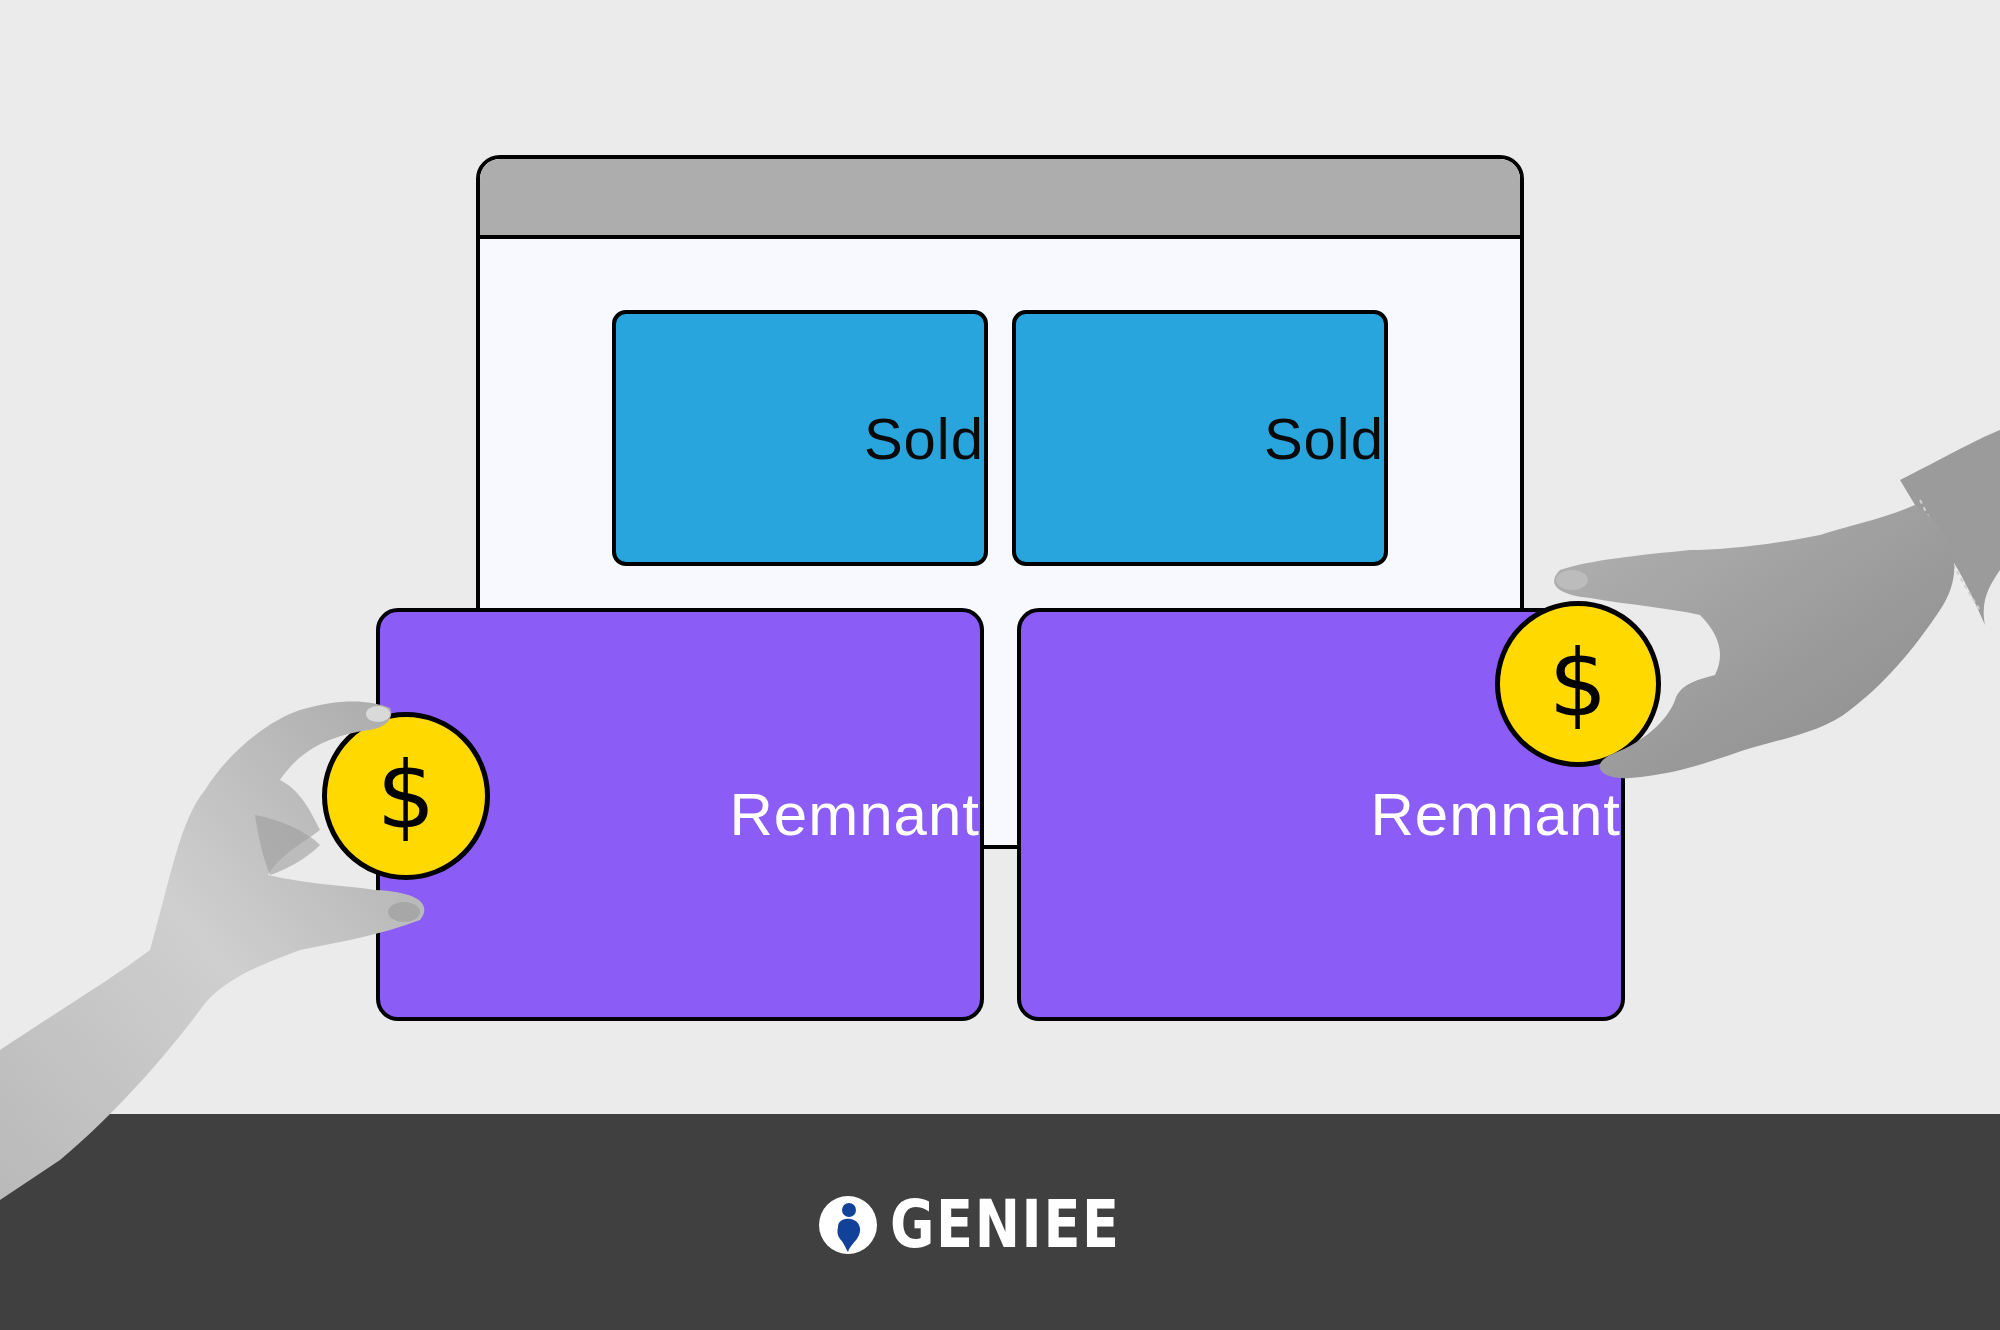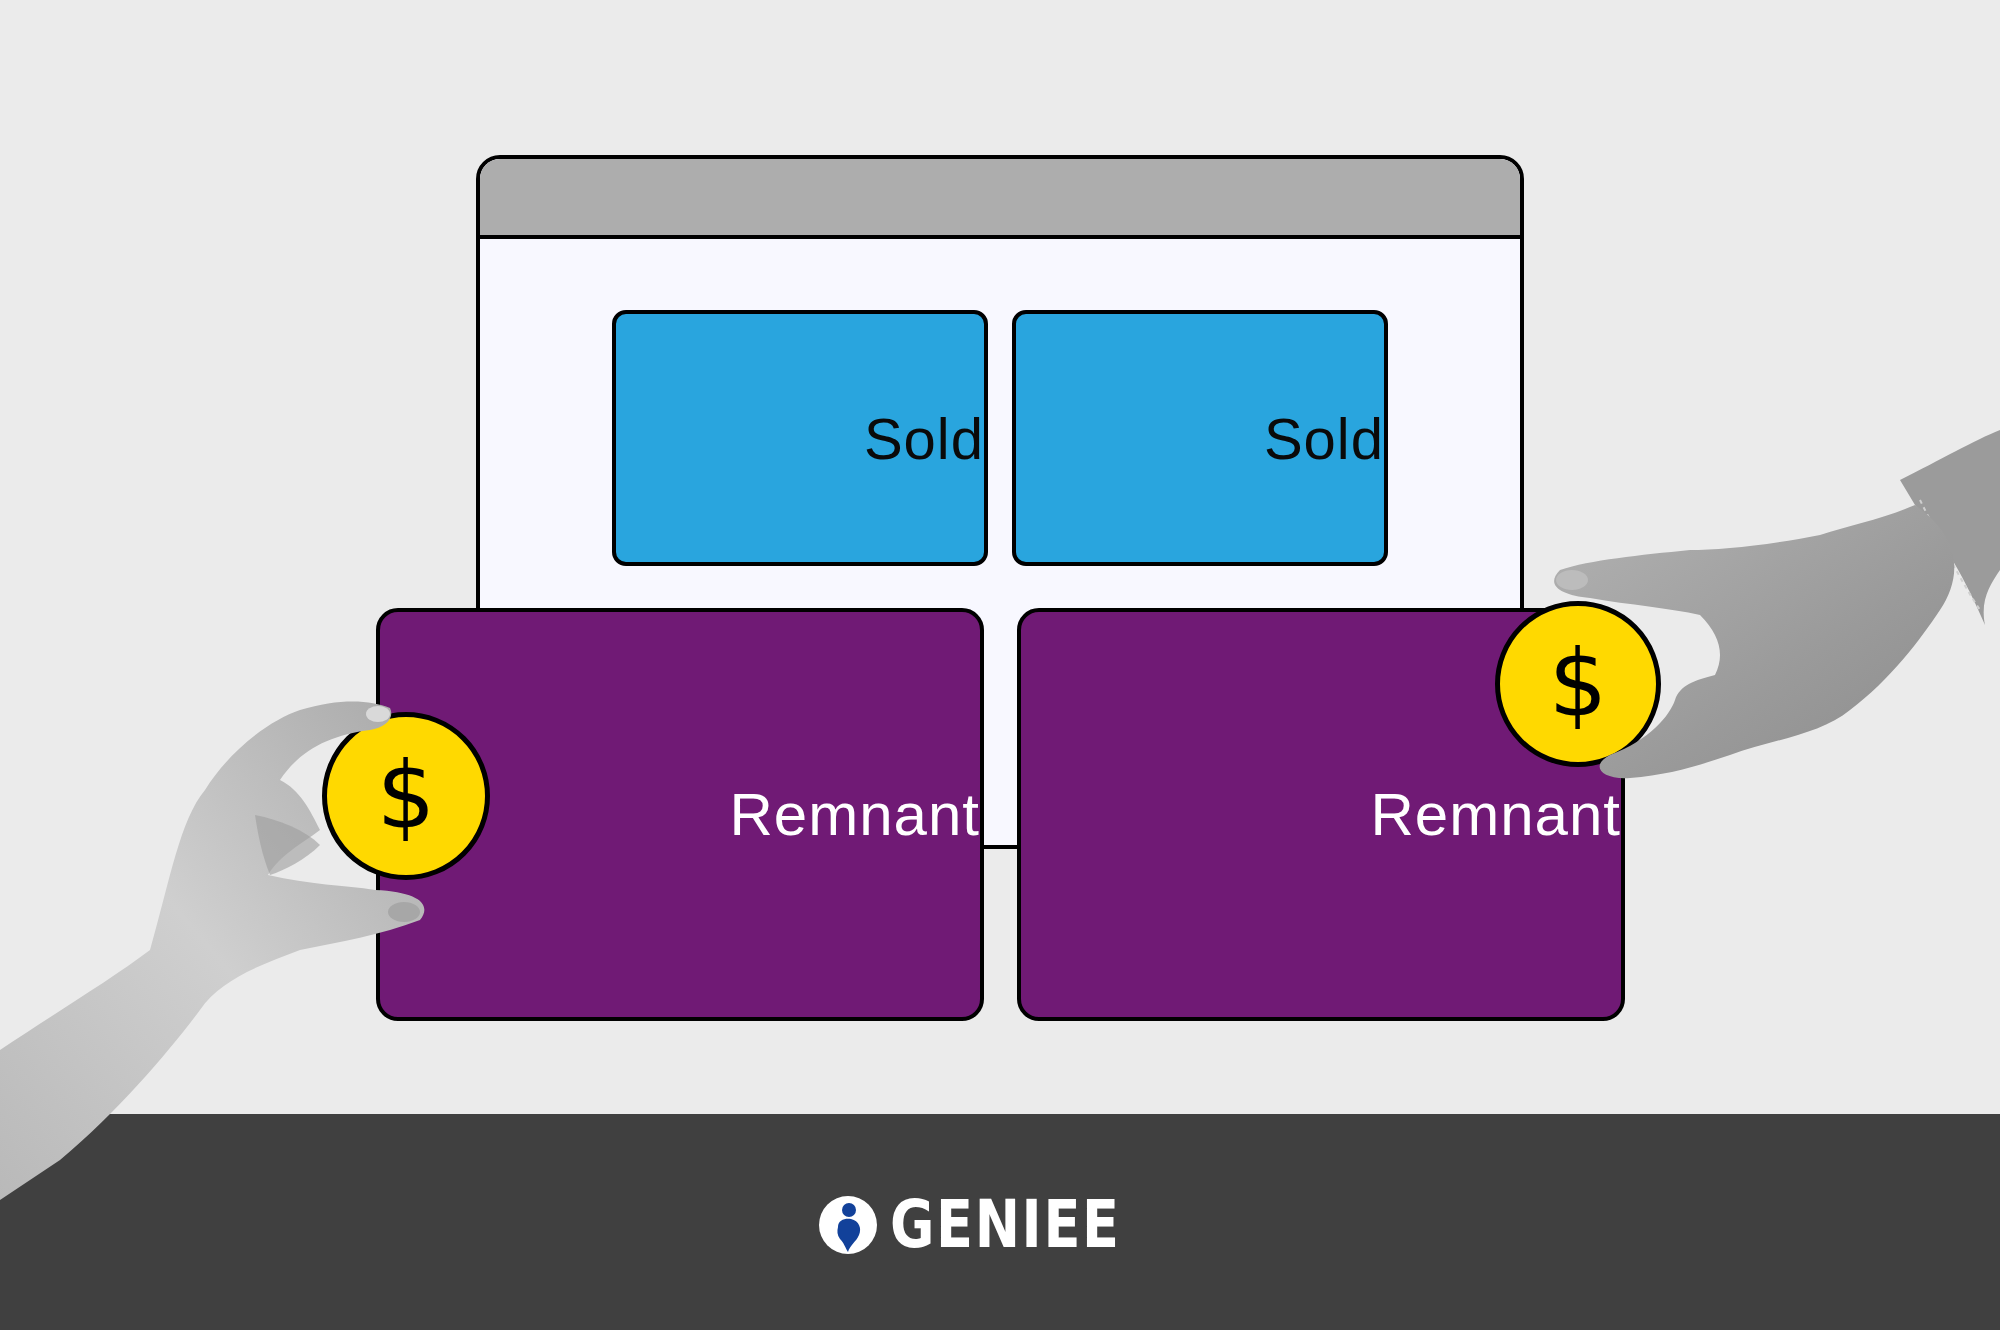--- a/index.html
+++ b/index.html
@@ -39,21 +39,21 @@
   .slot-sold {
     background: #29a5de;
     color: #0a0a0a;
     border-radius: 14px;
     top: 310px; height: 256px; width: 376px;
   }
   .slot-sold.one { left: 612px; }
   .slot-sold.two { left: 1012px; }
 
   .slot-remnant {
-    background: #701a75;
+    background: #8b5cf6;
     color: #ffffff;
     border-radius: 22px;
     top: 608px; height: 413px; width: 608px;
   }
   .slot-remnant.one { left: 376px; }
   .slot-remnant.two { left: 1017px; }
   .slot-remnant .label { font-size: 60px; }
   .slot-remnant.one .label { margin-left: 0; padding-left: 30px; }
 
   

